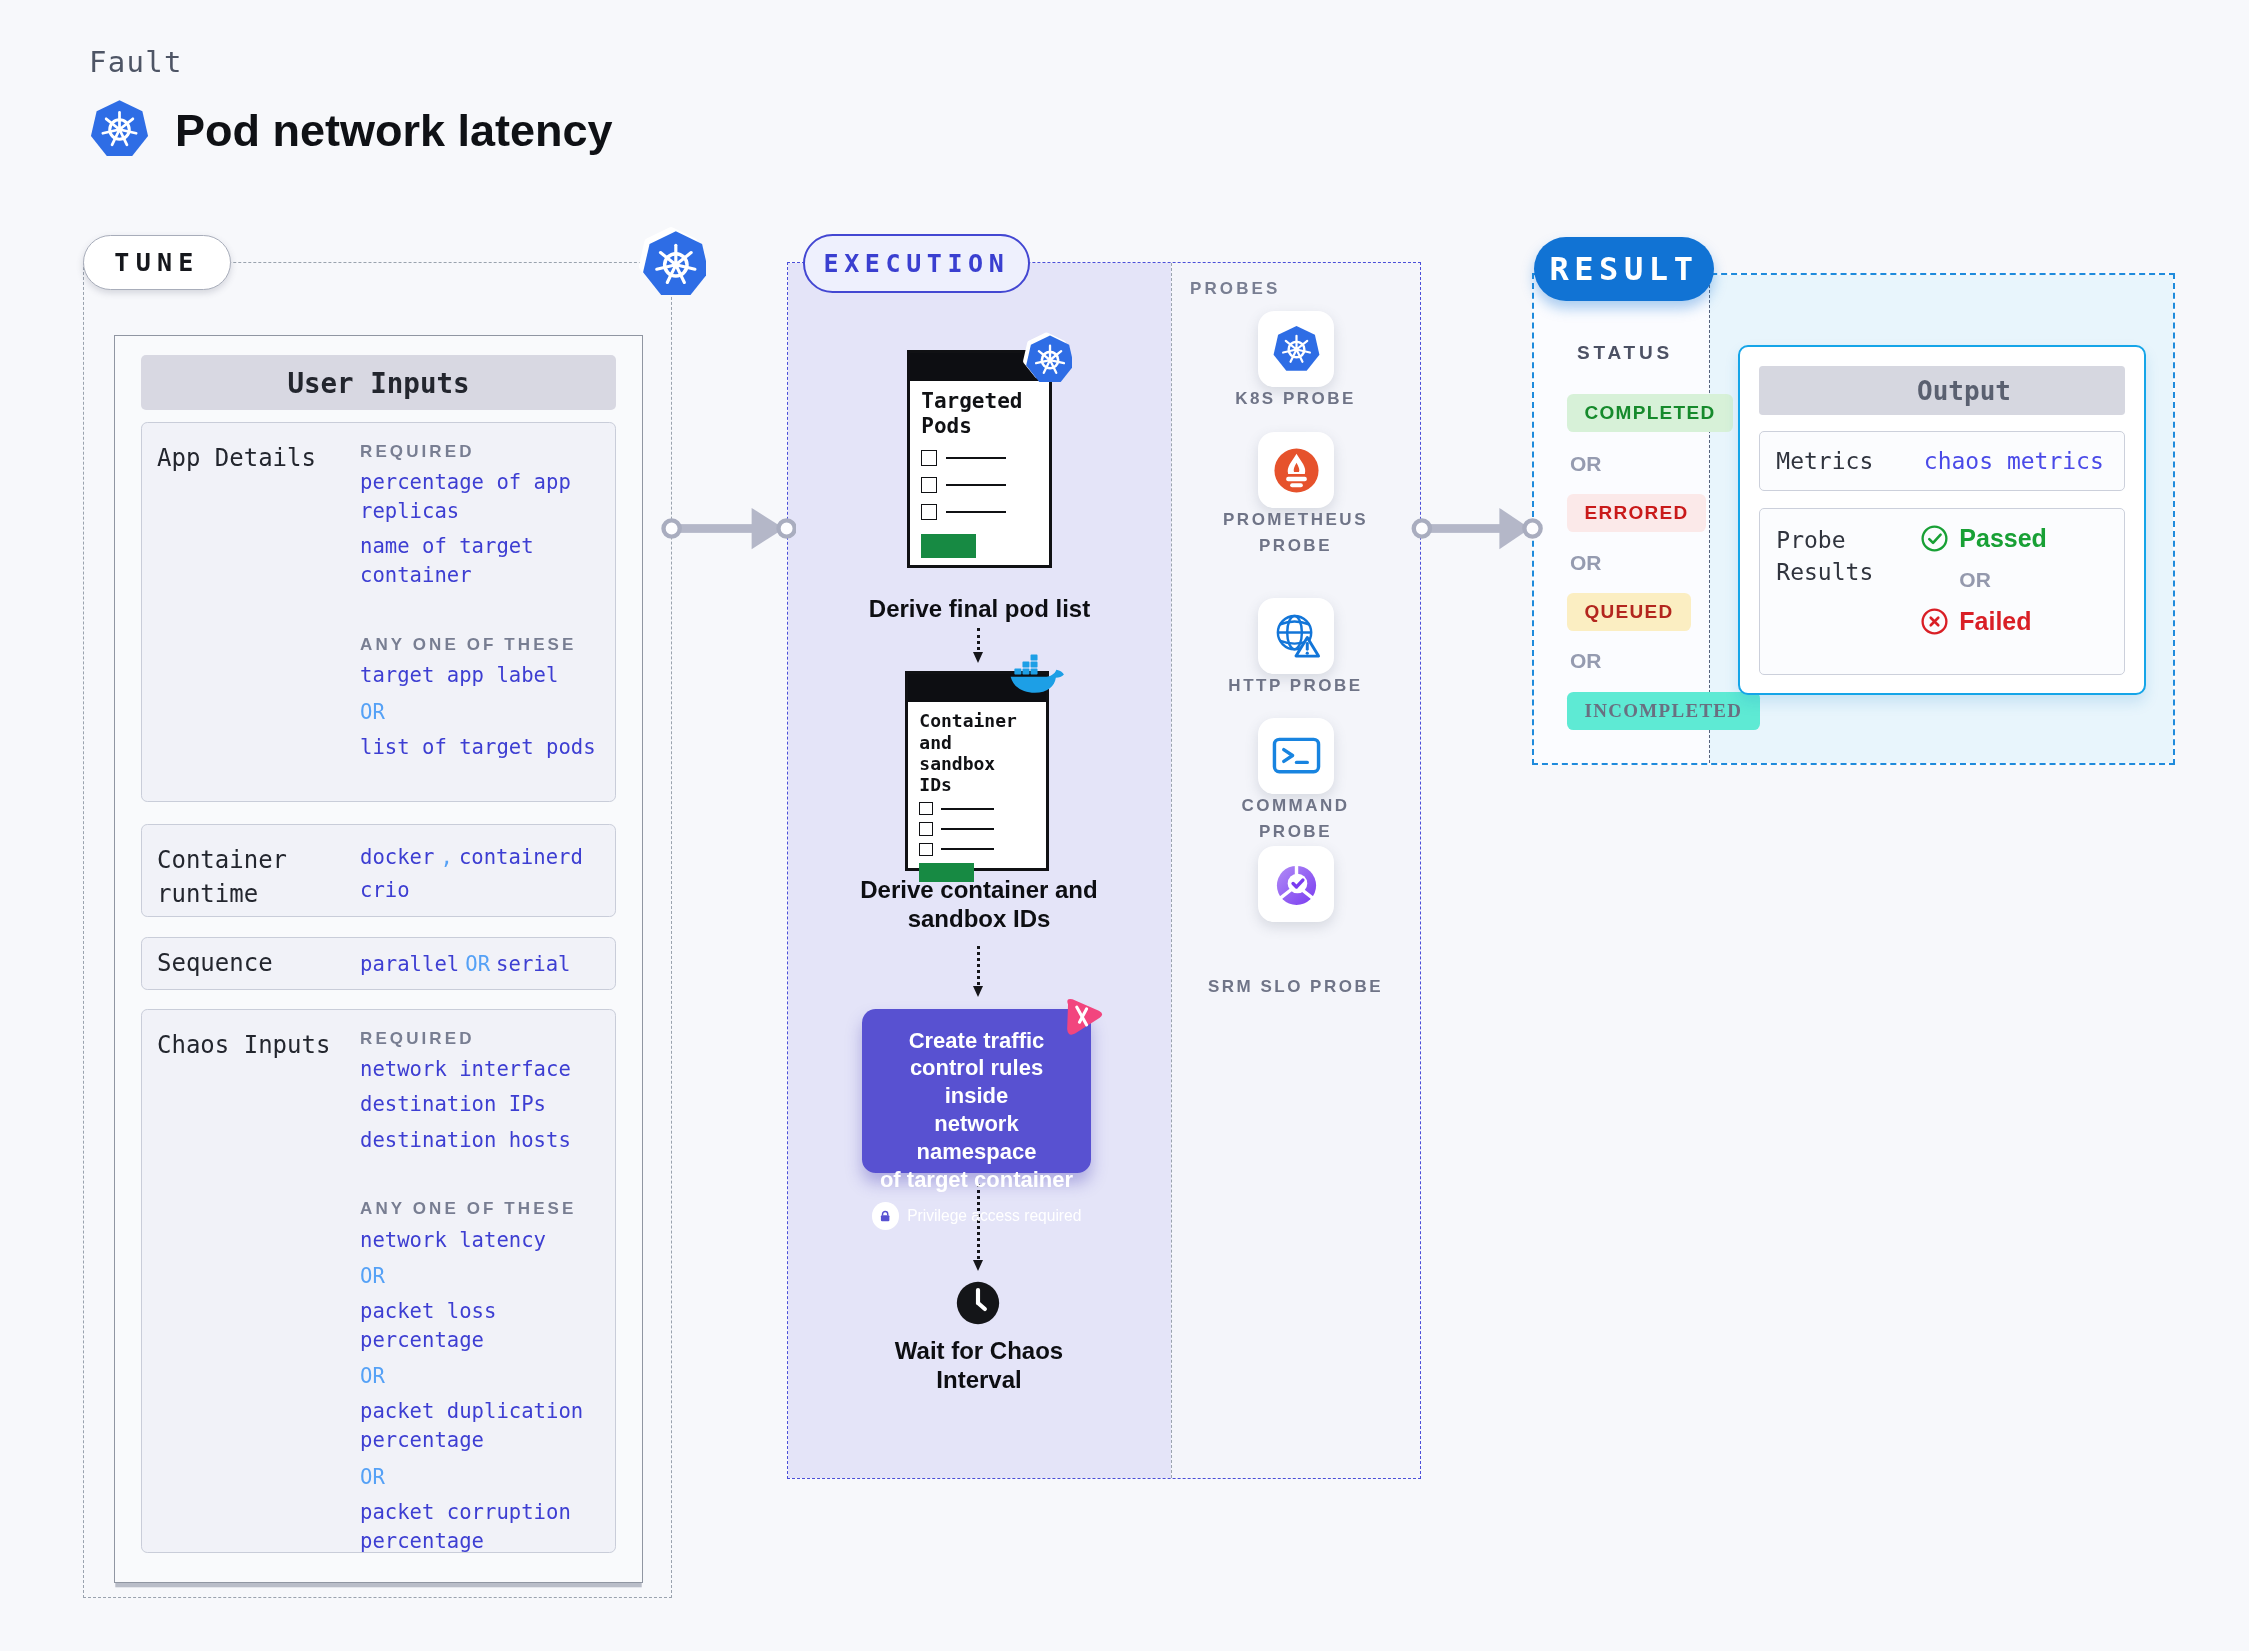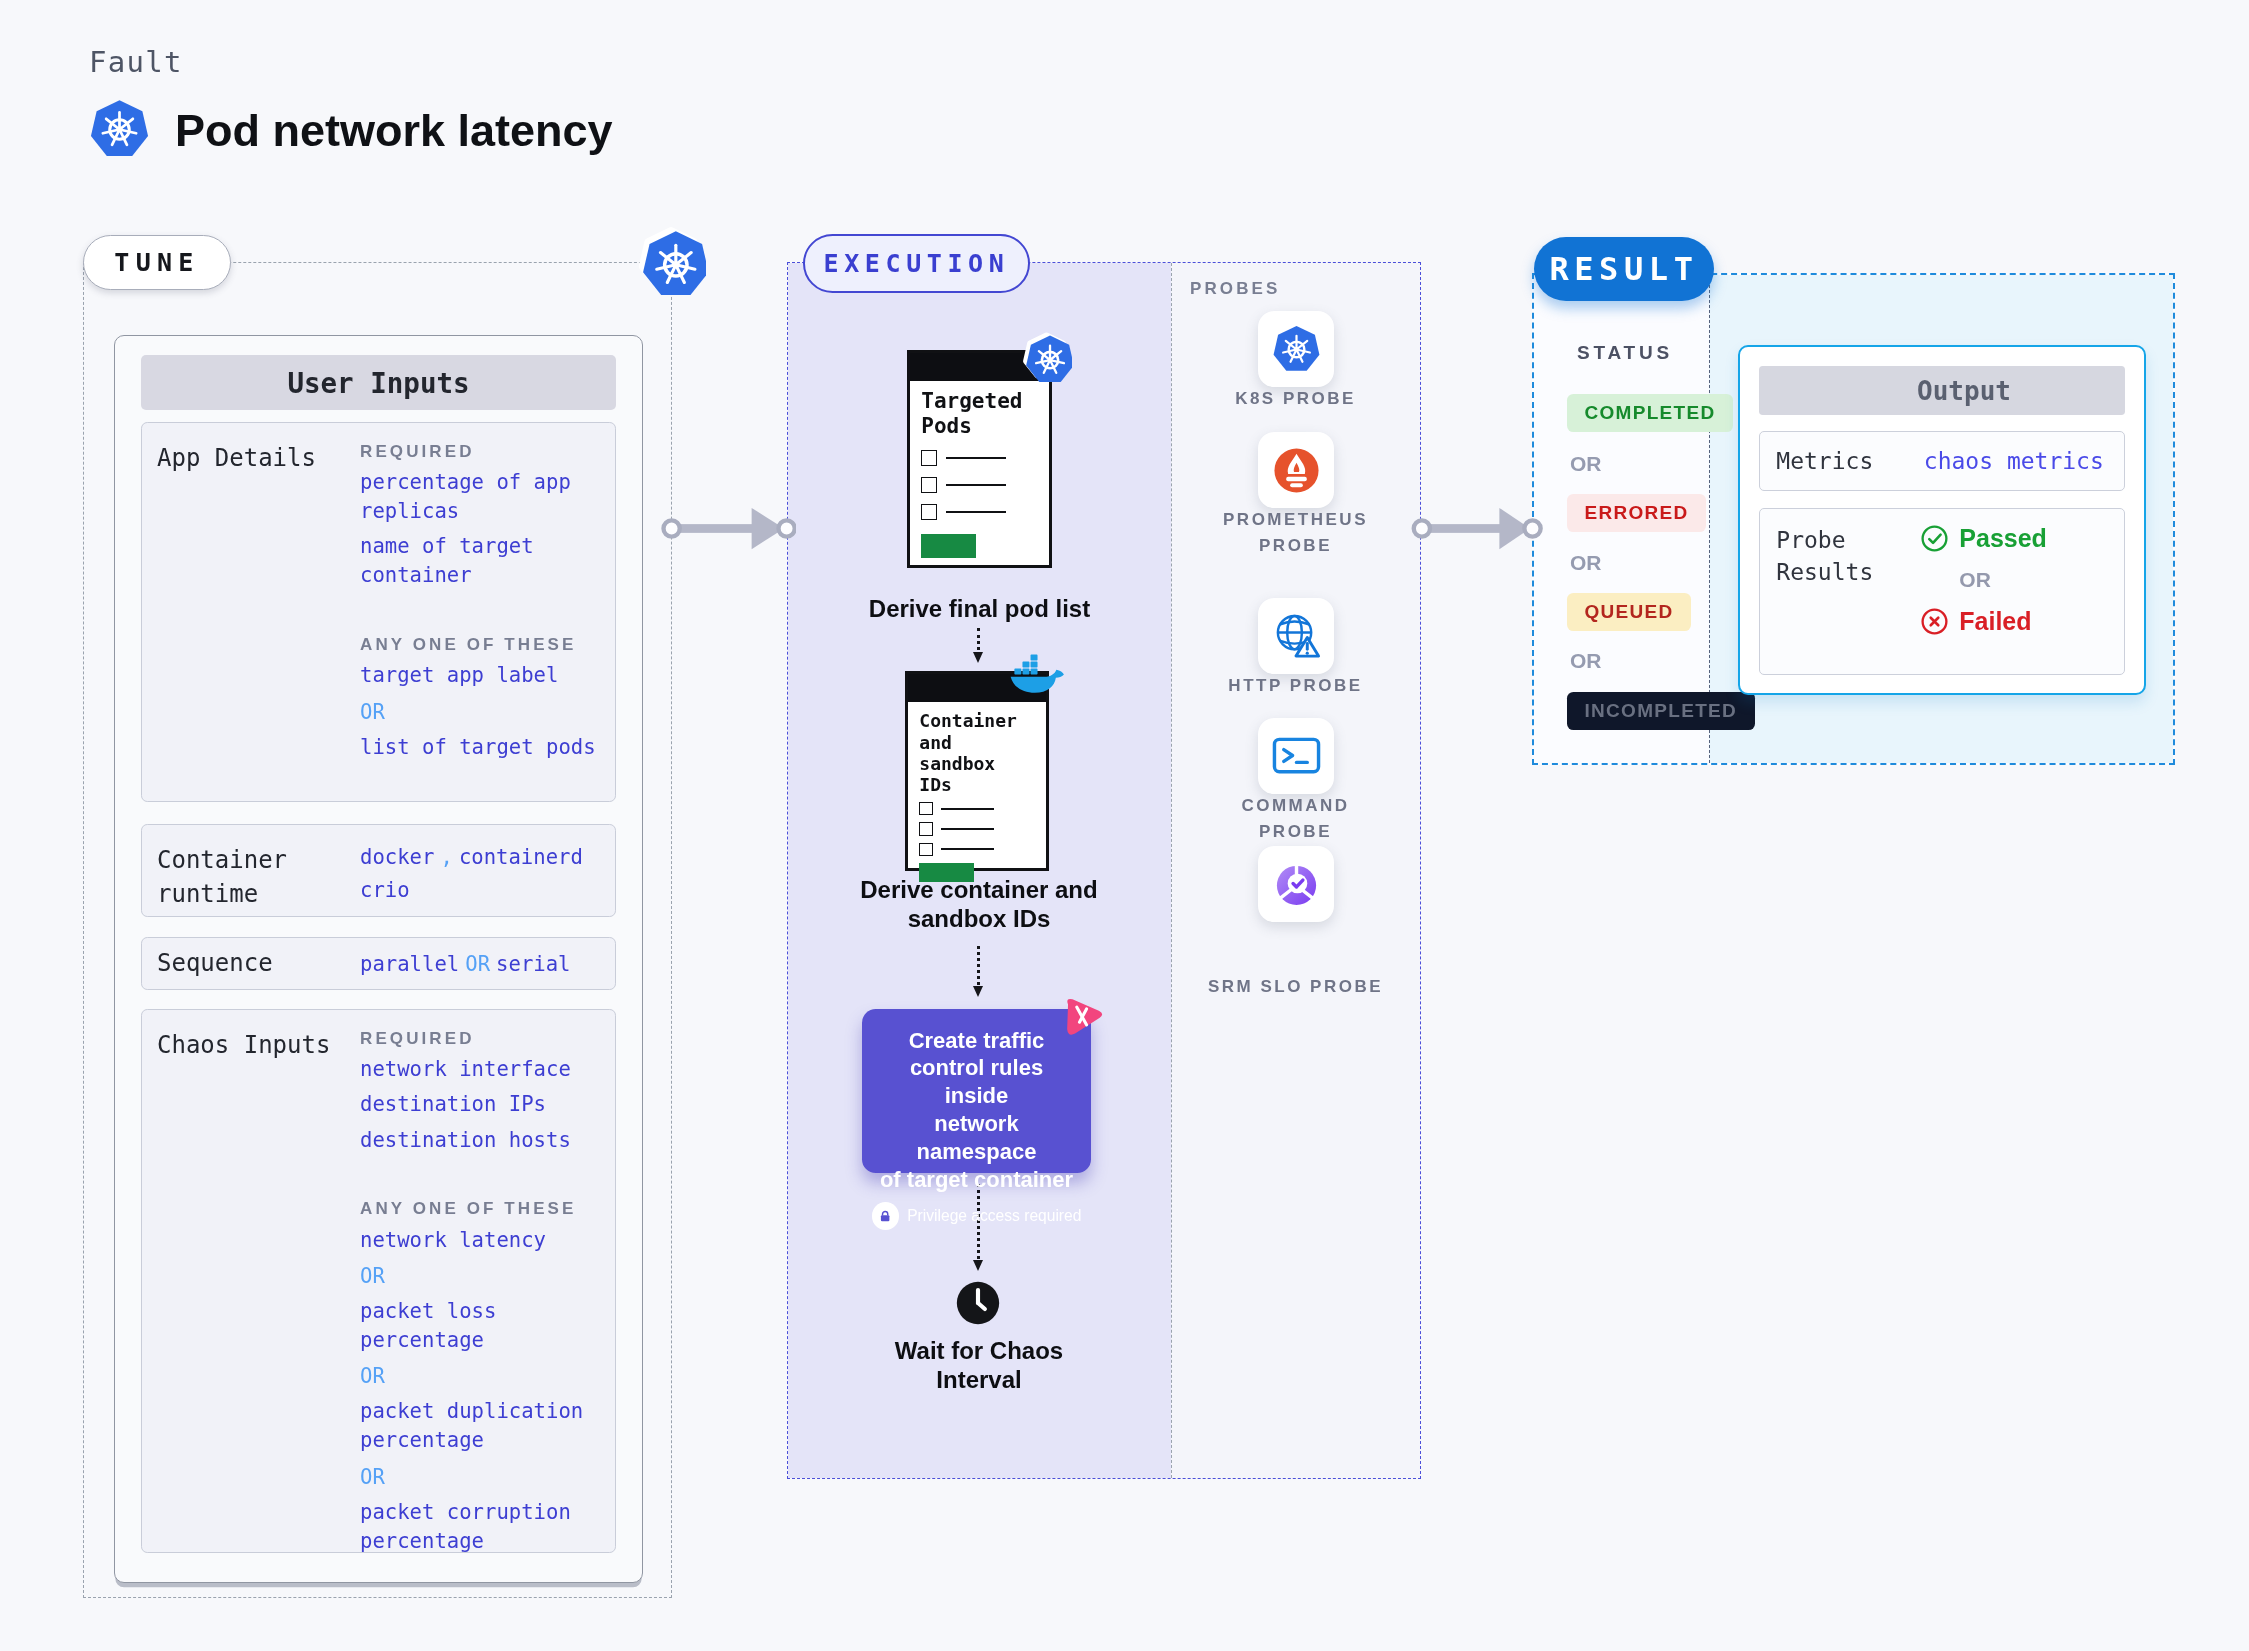--- a/index.html
+++ b/index.html
@@ -27,21 +27,21 @@
   .box-exec{position:absolute;left:787px;top:262px;width:634px;height:1217px;border:1.9px dashed #4b4fd9;box-sizing:border-box;}
   .exec-left{position:absolute;left:0;top:0;width:383px;height:100%;background:#e4e4f8;}
   .exec-right{position:absolute;left:383px;top:0;right:0;height:100%;background:#f4f5fa;border-left:1.9px dashed #9aa3ae;box-sizing:border-box;}
   .box-result{position:absolute;left:1532px;top:273px;width:643px;height:492px;border:2.5px dashed #1f8bdc;
               background:#fbfcff;box-sizing:border-box;}
   .result-right{position:absolute;left:175px;top:0;right:0;bottom:0;background:#e8f5fc;border-left:1.9px dashed #55617c;box-sizing:border-box;}
   .corner-k8s{position:absolute;left:636px;top:225px;width:70px;height:70px;z-index:7;}
 
   
   .ui-card{position:absolute;left:114px;top:335px;width:529px;height:1248px;background:#f9fafc;
-           border:1.9px solid #9096a2;border-radius:10px;box-shadow:0 5.6px 0 -1.3px #b9bdc8;box-sizing:border-box;}
+           border:1.9px solid #9096a2;border-radius:0;box-shadow:0 5.6px 0 -1.3px #b9bdc8;box-sizing:border-box;}
   .ui-head{position:absolute;left:26px;right:26px;top:19px;height:55px;background:#d8d8e2;border-radius:5px;
            display:flex;align-items:center;justify-content:center;font-size:27.5px;font-weight:bold;color:#23262e;}
   .row{position:absolute;left:26px;right:26px;background:#f1f2f8;border:1.3px solid #c9cdd9;border-radius:6.3px;
        display:flex;padding:19px 15px;box-sizing:border-box;}
   .row-label{flex:0 0 203px;font-size:24px;color:#23262e;line-height:1.4;}
   .row-content{flex:1;}
   .micro{font-family:"Liberation Sans",sans-serif;font-weight:bold;font-size:17px;letter-spacing:3.1px;color:#787e92;}
   .val{font-size:20.6px;color:#3d3ed2;line-height:1.4;margin-top:6.3px;}
   .val.or{color:#55a1f6;margin-top:7.5px;}
   .gap{margin-top:45px;}
@@ -90,21 +90,21 @@
           font-weight:bold;font-size:17px;letter-spacing:2.5px;color:#6f7487;line-height:1.55;z-index:3;}
 
   
   .status-h{position:absolute;left:1577px;top:342px;font-family:"Liberation Sans",sans-serif;font-weight:bold;
             font-size:19px;letter-spacing:3.8px;color:#4c5164;z-index:3;}
   .badge{position:absolute;left:1567px;height:38px;display:inline-flex;align-items:center;padding:0 17.5px;
          border-radius:6.3px;font-family:"Liberation Sans",sans-serif;font-weight:bold;font-size:19px;letter-spacing:1.3px;z-index:3;}
   .b-completed{background:#d7f1d8;color:#168a2c;}
   .b-errored{background:#fbe9e9;color:#c91a1a;}
   .b-queued{background:#fbeec2;color:#b3261e;}
-  .b-incompleted{background:#0f172a;color:#697081;}
+  .b-incompleted{background:#5eead4;color:#697081;font-family:Liberation Serif, serif;}
   .stat-or{position:absolute;left:1570px;font-family:"Liberation Sans",sans-serif;font-weight:bold;font-size:21px;color:#959bb0;z-index:3;}
 
   .outcard{position:absolute;left:1738px;top:345px;width:408px;height:350px;background:#fff;border:2.5px solid #15a5e8;
            border-radius:10px;box-shadow:0 7.5px 13.8px rgba(21,130,200,.15);box-sizing:border-box;padding:19px;z-index:3;}
   .out-h{height:49px;background:#d6d7e0;border-radius:3.8px;display:flex;align-items:center;justify-content:center;
          font-size:26px;font-weight:bold;color:#5a6070;padding-left:44px;}
   .out-row{margin-top:16.3px;border:1.3px solid #ccd0db;border-radius:5px;background:#fbfcfe;display:flex;
            padding:15px 16.3px;box-sizing:border-box;}
   .out-row1{align-items:center;height:60px;}
   .out-row2{min-height:167px;}

